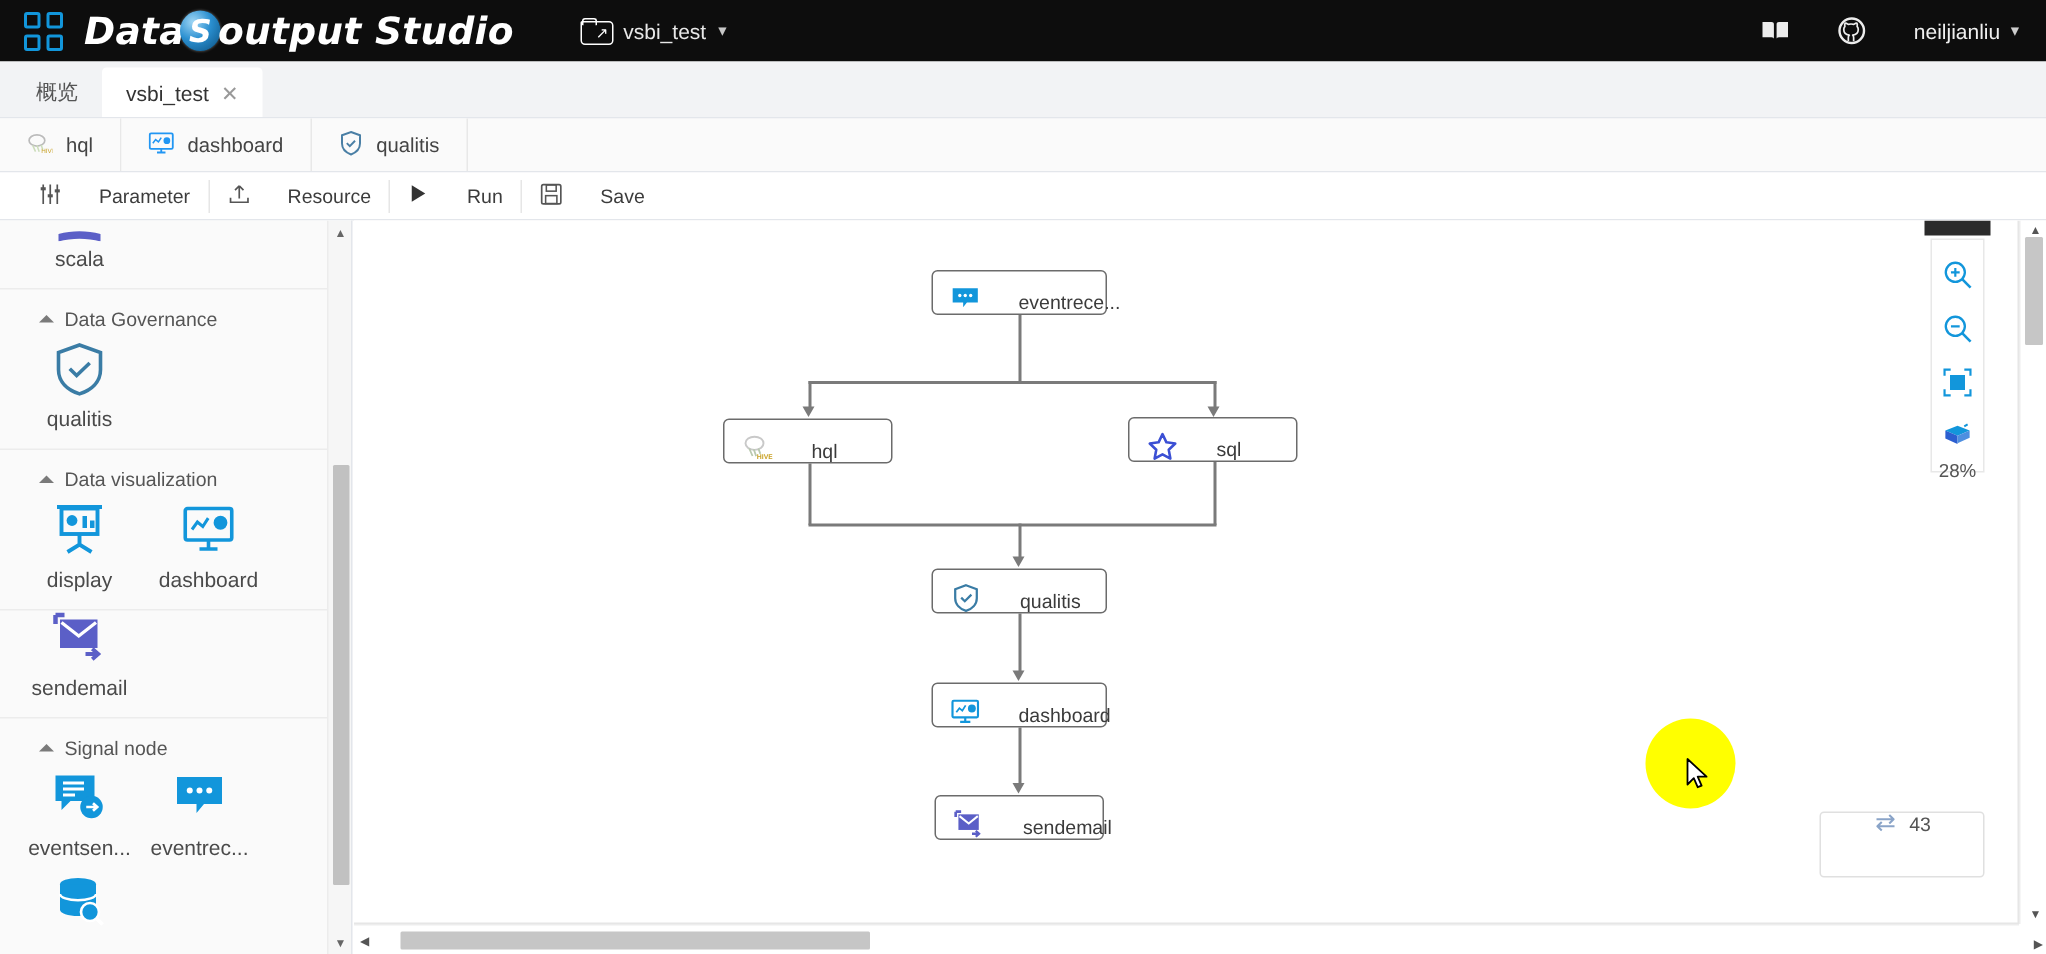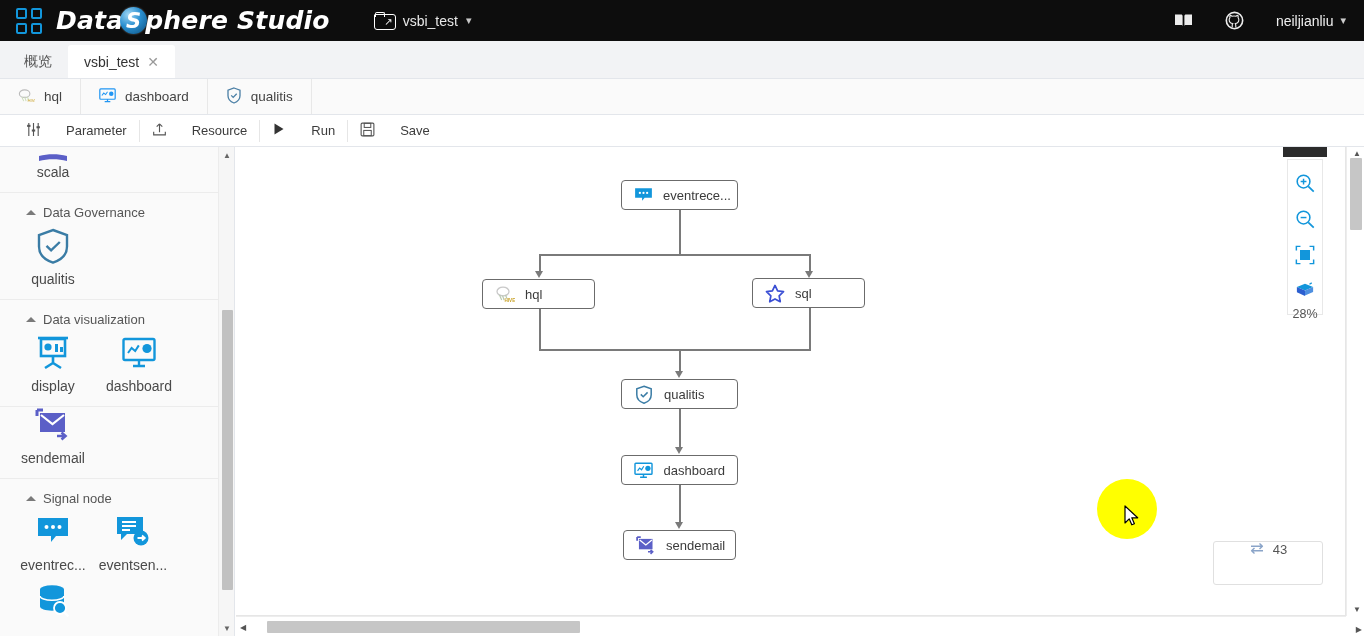--- a/index.html
+++ b/index.html
@@ -113,21 +113,21 @@
               background: #c1c1c1; border-radius: 1px; }
 
   
   #canvas-wrap { position: absolute; left: 236px; top: 147px; width: 1128px; height: 489px;
                  background: #fff; overflow: hidden; }
   #canvas { position: absolute; left: 0; top: 0; right: 18px; bottom: 20px; background: #fff;
             border: 1px solid #e6e6e6; border-top: none; border-left: none; }
 
   .wf-node { position: absolute; height: 30px; background: #fff;
              border: 1px solid #6b6b6b; border-radius: 4px;
-             display: flex; align-items: center; gap: 10px; padding: 0 12px;
+             display: flex; align-items: flex-end; gap: 26px; padding: 0 12px;
              font-size: 13px; color: #3b3b3b; cursor: pointer; }
   .wf-node .wico { width: 20px; height: 20px; display:flex; align-items:center; justify-content:center; }
   .edge { position: absolute; background: #7a7a7a; }
   .edge.h { height: 1.6px; }
   .edge.v { width: 1.6px; }
   .arrowhead { position: absolute; width:0;height:0;
                border-left:4.5px solid transparent; border-right:4.5px solid transparent;
                border-top:7px solid #7a7a7a; }
 
   
@@ -169,21 +169,21 @@
 <div id="header">
   <div id="grid-logo">
     <i></i>
       <i></i>
       <i></i>
       <i></i>
   </div>
   <div id="brand">
     <span>Data</span>
       <span class="sball">S</span>
-      <span>phere Studio</span>
+      <span>output Studio</span>
   </div>
   <div id="project-switch">
     <span class="folder-ico">
         <span class="folder-arrow">↗</span>
       </span>
     <span>vsbi_test</span>
     <span class="caret">▾</span>
   </div>
   <div id="header-right">
     <span class="hicon">
@@ -371,39 +371,39 @@
   </div>
 
   <div class="grp" style="border-bottom:none;">
     <div class="grp-head">
       <span class="tri"></span>
       <span>Signal node</span>
     </div>
     <div class="nodes" style="gap:10px;">
       <div class="nodeitem">
         <div class="nicon">
+          <svg width="36" height="34" viewBox="0 0 36 34">
+              <path d="M2 2h26v17H12l-6 6v-6H2z" fill="#1296db"></path>
+              <path d="M7 7h14M7 11h14M7 15h8" stroke="#fff" stroke-width="2"></path>
+              <circle cx="26" cy="23" r="7.5" fill="#1296db"></circle>
+              <path d="M22.5 23h7M27 20.5l2.8 2.5-2.8 2.5" fill="none" stroke="#fff" stroke-width="1.8"></path>
+            </svg>
+        </div>
+        <div class="lbl">eventsen...</div>
+      </div>
+      <div class="nodeitem">
+        <div class="nicon">
           <svg width="34" height="32" viewBox="0 0 34 32">
               <path d="M2 2h30v18H20l-5 6v-6H2z" fill="#1296db"></path>
               <circle cx="10.5" cy="11" r="2" fill="#fff"></circle>
               <circle cx="17" cy="11" r="2" fill="#fff"></circle>
               <circle cx="23.5" cy="11" r="2" fill="#fff"></circle>
             </svg>
         </div>
         <div class="lbl">eventrec...</div>
-      </div>
-      <div class="nodeitem">
-        <div class="nicon">
-          <svg width="36" height="34" viewBox="0 0 36 34">
-              <path d="M2 2h26v17H12l-6 6v-6H2z" fill="#1296db"></path>
-              <path d="M7 7h14M7 11h14M7 15h8" stroke="#fff" stroke-width="2"></path>
-              <circle cx="26" cy="23" r="7.5" fill="#1296db"></circle>
-              <path d="M22.5 23h7M27 20.5l2.8 2.5-2.8 2.5" fill="none" stroke="#fff" stroke-width="1.8"></path>
-            </svg>
-        </div>
-        <div class="lbl">eventsen...</div>
       </div>
       <div class="nodeitem">
         <div class="nicon">
           <svg width="34" height="34" viewBox="0 0 34 34">
               <ellipse cx="16" cy="5.5" rx="12" ry="4.2" fill="#1296db"></ellipse>
               <path d="M4 5.5v17c0 2.3 5.4 4.2 12 4.2s12-1.9 12-4.2v-17" fill="#1296db"></path>
               <path d="M4 12c0 2.3 5.4 4.2 12 4.2S28 14.3 28 12" fill="none" stroke="#fff" stroke-width="1.6"></path>
               <circle cx="24" cy="24" r="6" fill="#1296db" stroke="#fff" stroke-width="1.8"></circle>
               <path d="M28.4 28.4l4 4" stroke="#fff" stroke-width="2.4"></path>
             </svg>

